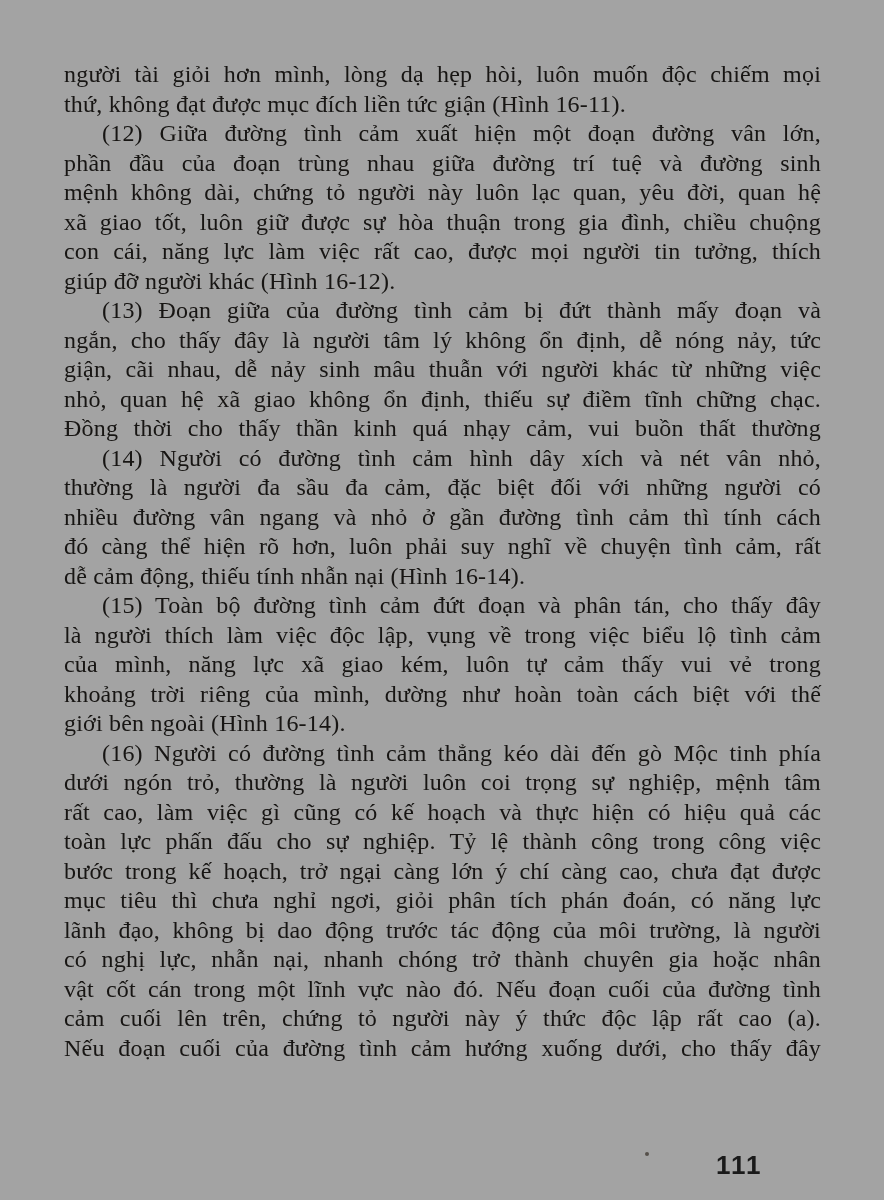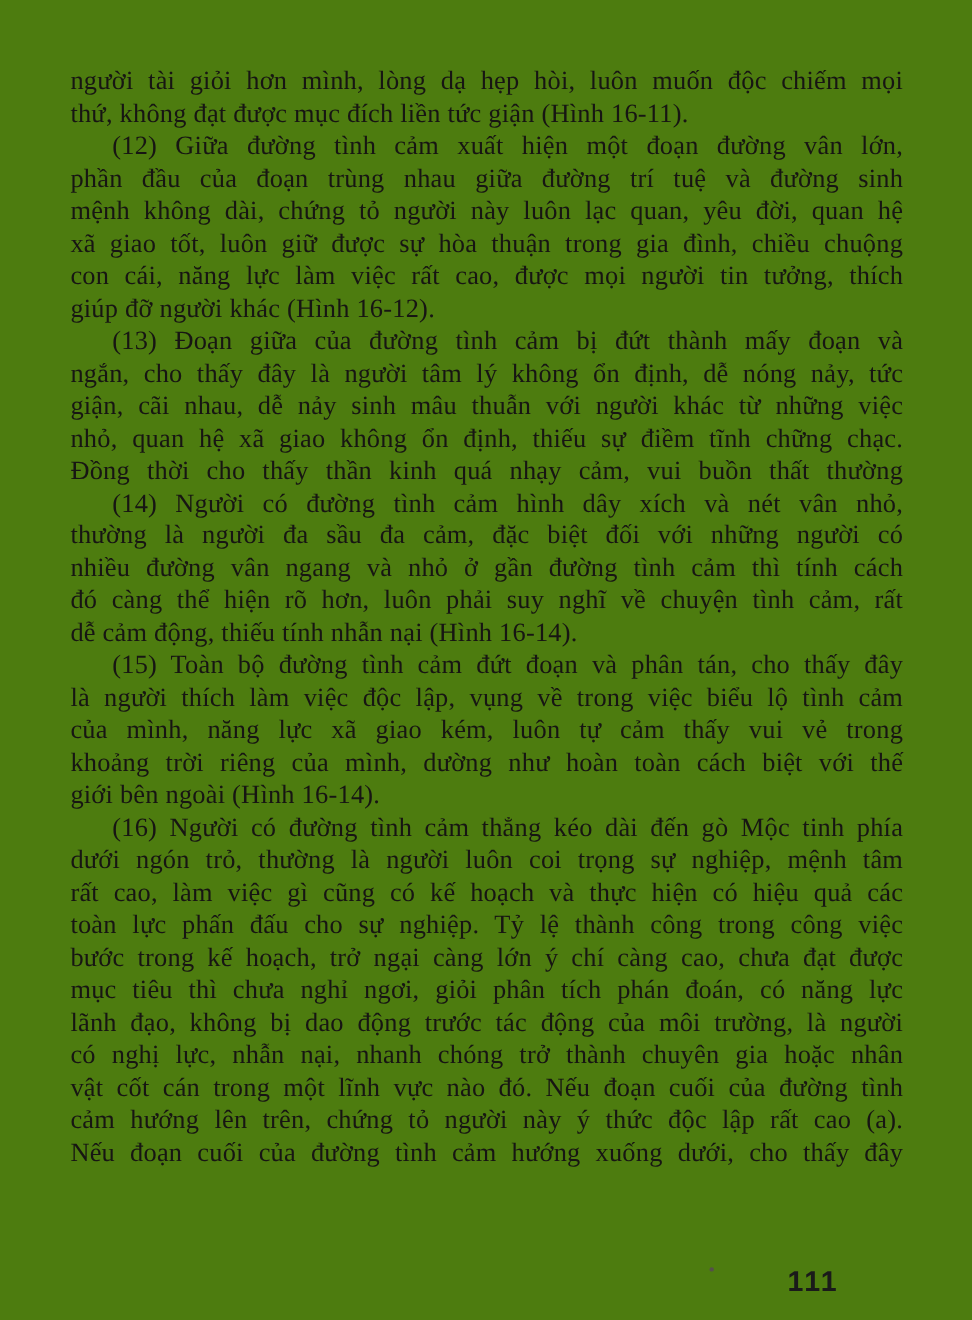--- a/index.html
+++ b/index.html
@@ -9,21 +9,21 @@
   }
   body {
     width: 884px;
     height: 1200px;
     position: relative;
     overflow: hidden;
   }
   .page {
     position: absolute;
     inset: 0;
-    background: #4d7c0f;
+    background: #a3a3a3;
     font-family: "Liberation Serif", "DejaVu Serif", serif;
     color: #171513;
   }
   .text-block {
     position: absolute;
     top: 60px;
     left: 64px;
     width: 757px;
   }
   .para {
@@ -108,19 +108,19 @@
       <p class="para indented">
         <span class="line">(16) Người có đường tình cảm thẳng kéo dài đến gò Mộc tinh phía</span>
         <span class="line">dưới ngón trỏ, thường là người luôn coi trọng sự nghiệp, mệnh tâm</span>
         <span class="line">rất cao, làm việc gì cũng có kế hoạch và thực hiện có hiệu quả các</span>
         <span class="line">toàn lực phấn đấu cho sự nghiệp. Tỷ lệ thành công trong công việc</span>
         <span class="line">bước trong kế hoạch, trở ngại càng lớn ý chí càng cao, chưa đạt được</span>
         <span class="line">mục tiêu thì chưa nghỉ ngơi, giỏi phân tích phán đoán, có năng lực</span>
         <span class="line">lãnh đạo, không bị dao động trước tác động của môi trường, là người</span>
         <span class="line">có nghị lực, nhẫn nại, nhanh chóng trở thành chuyên gia hoặc nhân</span>
         <span class="line">vật cốt cán trong một lĩnh vực nào đó. Nếu đoạn cuối của đường tình</span>
-        <span class="line">cảm hướng lên trên, chứng tỏ người này ý thức độc lập rất cao (a).</span>
+        <span class="line">cảm cuối lên trên, chứng tỏ người này ý thức độc lập rất cao (a).</span>
         <span class="line">Nếu đoạn cuối của đường tình cảm hướng xuống dưới, cho thấy đây</span>
       </p>
     </div>
   <span class="speck"></span>
   <div class="page-number">111</div>
 </div>
 
 </body></html>

